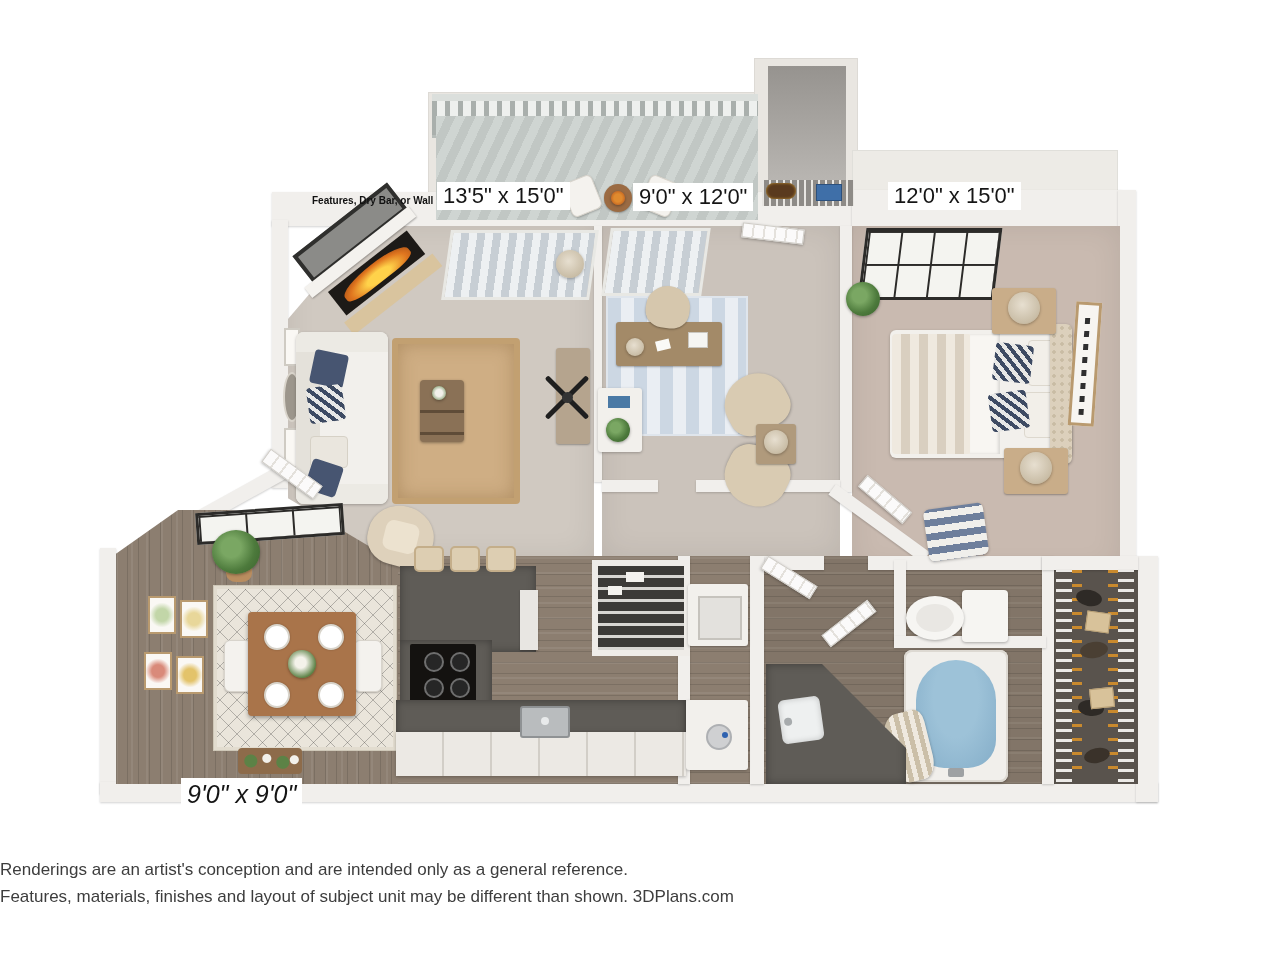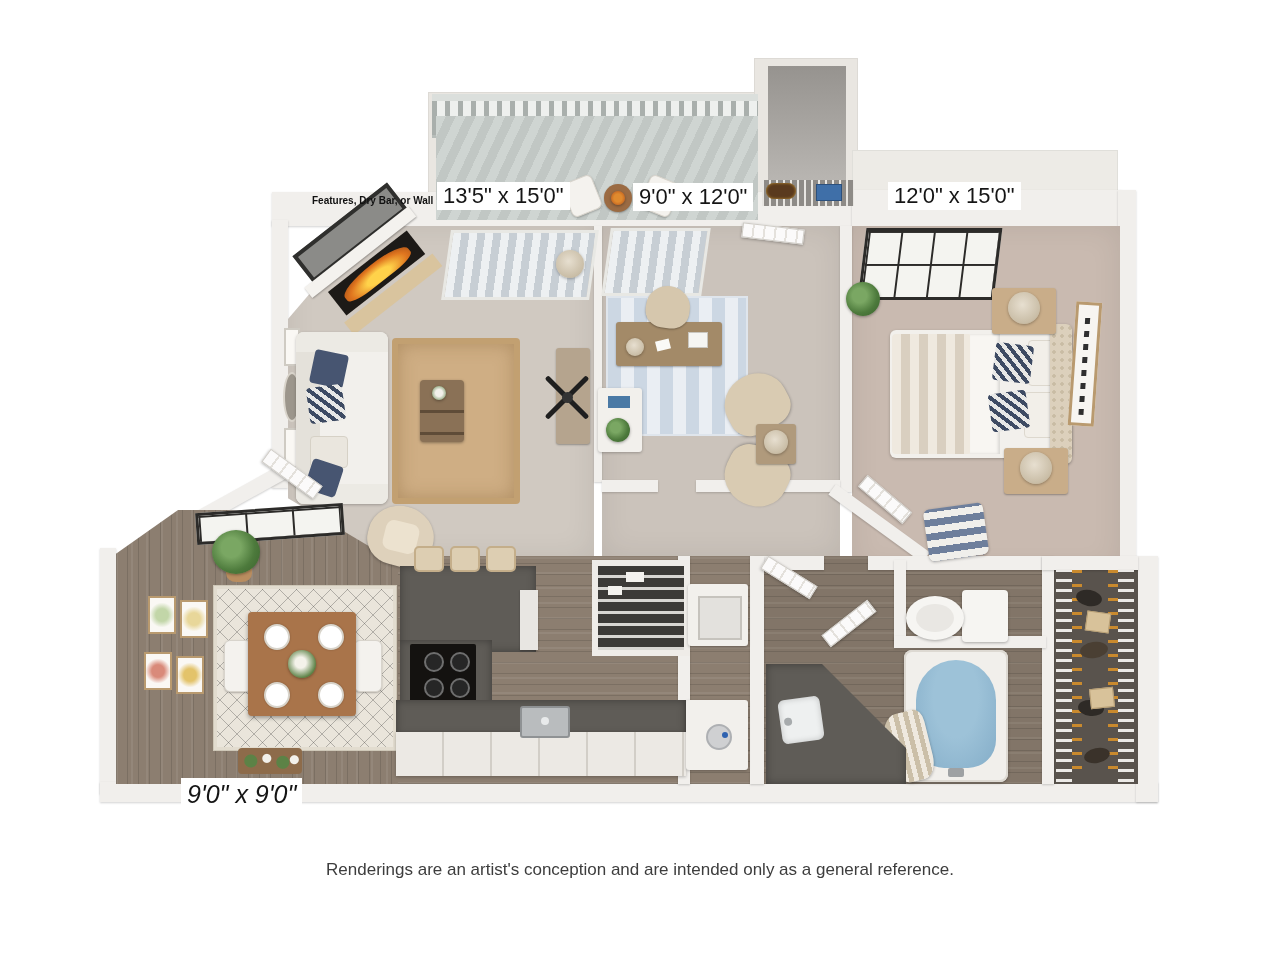--- a/index.html
+++ b/index.html
@@ -52,21 +52,21 @@
   .p-navy{background:var(--navy);}
   .p-stripe{background:repeating-linear-gradient(45deg,#3e4b63 0 4px,#e8e8e6 4px 8px);}
   .wire{position:absolute;background:repeating-linear-gradient(0deg,#eceae7 0 3px,rgba(0,0,0,0) 3px 10px);}
   .hangers{position:absolute;background:repeating-linear-gradient(0deg,transparent 0 11px,#c98a2e 11px 14px);}
   .clothes{position:absolute;background:#2e2a26;border-radius:50%;}
   .box-tan{position:absolute;background:#d8c29a;border:1px solid #b79e74;}
   .dim{position:absolute;background:#ffffff;color:#151515;font-size:22px;line-height:28px;height:28px;
     text-align:center;white-space:nowrap;padding:0 6px;}
   .dim-it{font-style:italic;font-size:25px;line-height:32px;height:32px;}
   .note{position:absolute;background:transparent;color:#111;font-size:10px;font-weight:bold;line-height:14px;white-space:nowrap;}
-  .footer-line{position:absolute;width:100%;text-align:center;color:#3d3d3d;font-size:17px;}
+  .footer-line{position:absolute;width:100%;text-align:left;color:#3d3d3d;font-size:17px;}
   .fan-bar{position:absolute;background:#1f1f1f;border-radius:2px;}
   .stool{position:absolute;background:#ddceb2;border:2px solid #c4ae8a;border-radius:5px;}
   .plate{position:absolute;background:#fff;border:2px solid #d8d4cb;border-radius:50%;box-shadow:0 0 2px rgba(0,0,0,0.25);}
   .chair-w{position:absolute;background:#f4f2ee;border:1px solid #d8d4cc;border-radius:6px;box-shadow:0 1px 2px rgba(0,0,0,0.25);}
   .frame{position:absolute;background:#faf8f4;border:2px solid #b99a6f;}
   .dark{position:absolute;background:var(--counter);box-shadow:inset 0 0 8px rgba(0,0,0,0.35);}
 </style>
 </head>
 <body>
 
@@ -268,14 +268,15 @@
   <div class="box-tan" style="left:1086px;top:612px;width:22px;height:18px;transform:rotate(8deg);"></div>
   <div class="box-tan" style="left:1090px;top:688px;width:22px;height:18px;transform:rotate(-6deg);"></div>
 
   <div class="note" style="left:312px;top:194px;">Features, Dry Bar, or Wall</div>
   <div class="dim" style="left:437px;top:182px;">13'5" x 15'0"</div>
   <div class="dim" style="left:633px;top:183px;">9'0" x 12'0"</div>
   <div class="dim" style="left:888px;top:182px;">12'0" x 15'0"</div>
   <div class="dim dim-it" style="left:181px;top:778px;">9'0" x 9'0"</div>
 
   <div class="footer-line" style="top:860px;">Renderings are an artist's conception and are intended only as a general reference.</div>
+  <div class="footer-line" style="top:887px;">Features, materials, finishes and layout of subject unit may be different than shown. 3DPlans.com</div>
 
 </div>
 
 </body></html>

